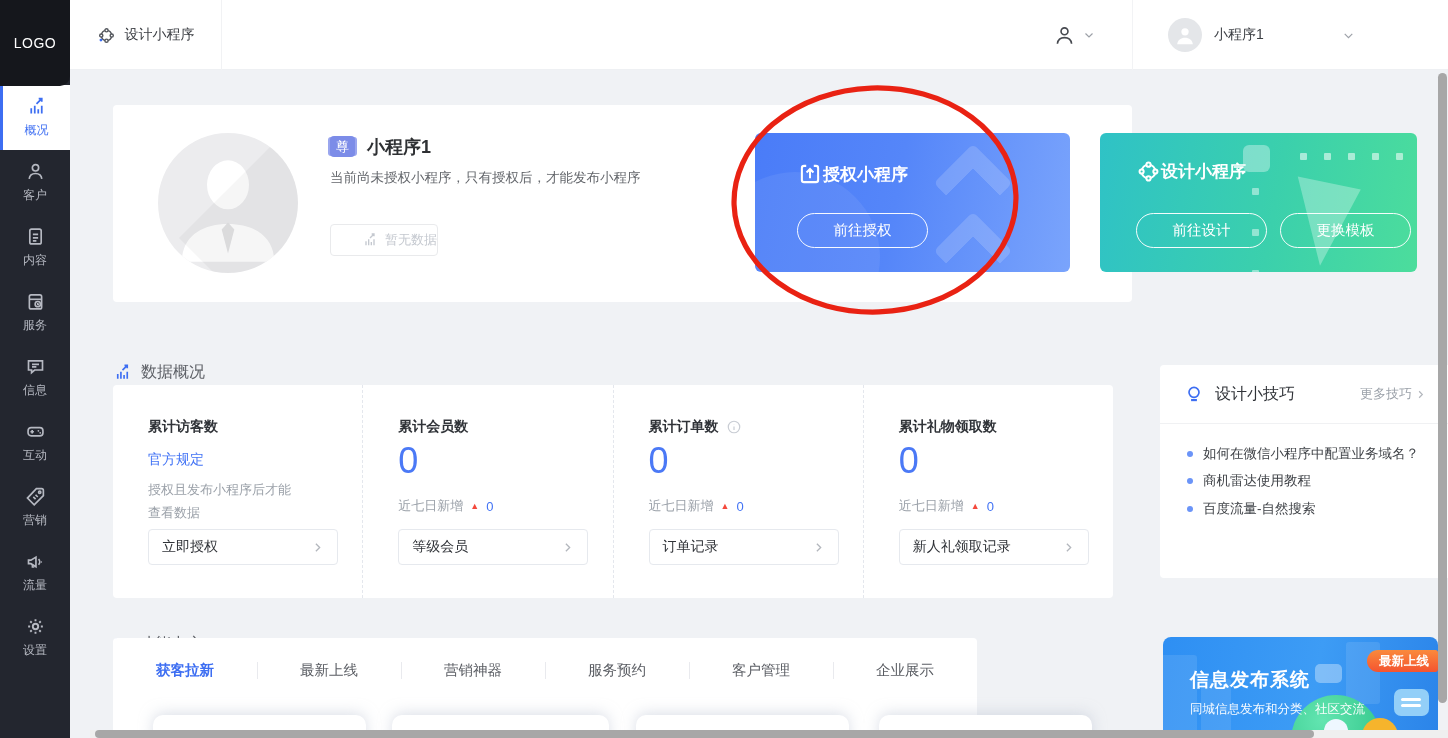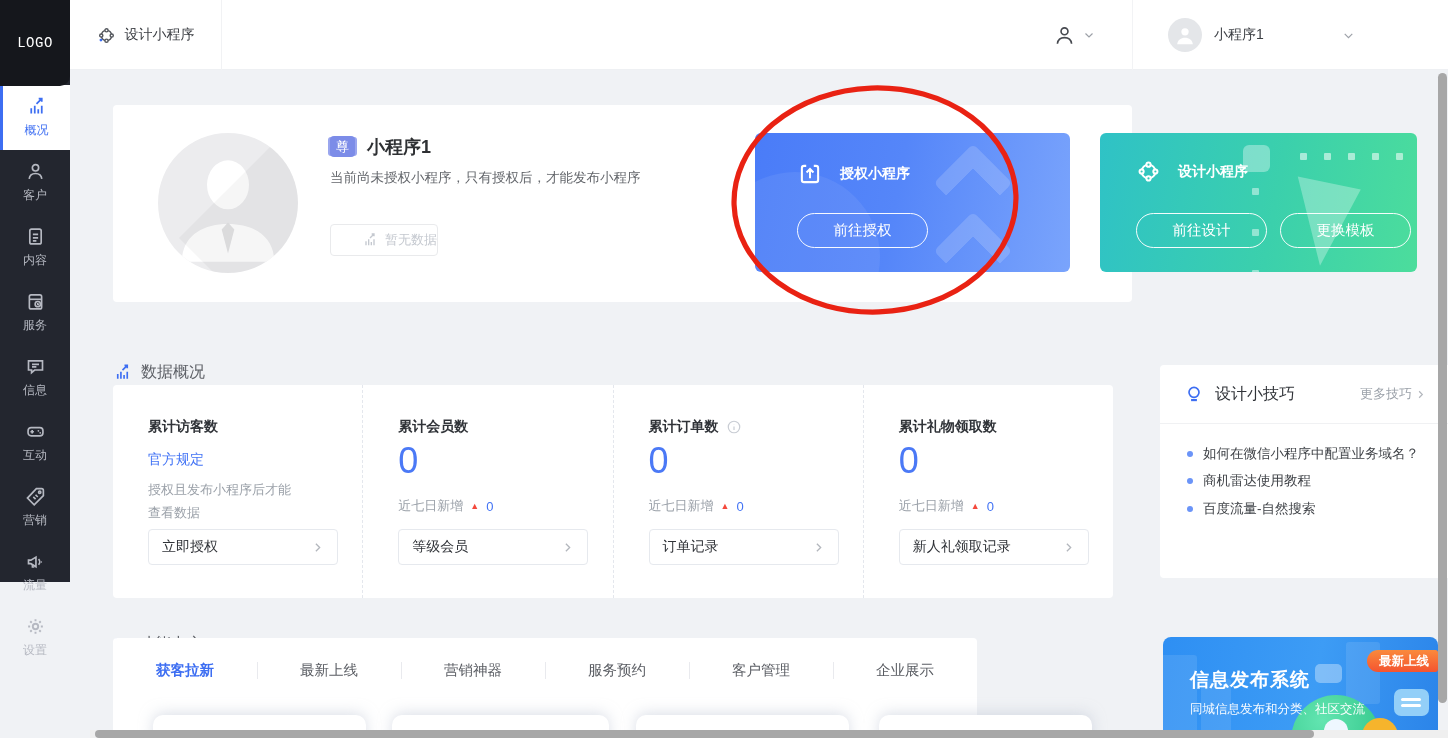--- a/index.html
+++ b/index.html
@@ -15,39 +15,39 @@
   .brand { position:absolute; left:0; top:0; width:152px; height:70px; display:flex; align-items:center; justify-content:center; gap:9px; border-right:1px solid #f1f2f4; font-size:14px; color:#3c3f44; cursor:pointer; }
   .user-btn { position:absolute; left:983px; top:0; height:70px; display:flex; align-items:center; gap:7px; cursor:pointer; color:#47494e; }
   .hdr-divider { position:absolute; left:1062px; top:0; width:1px; height:70px; background:#f2f3f5; }
   .account { position:absolute; left:1098px; top:0; height:70px; display:flex; align-items:center; cursor:pointer; }
   .avatar-sm { width:34px; height:34px; border-radius:50%; background:#e4e6e9; display:flex; align-items:center; justify-content:center; overflow:hidden; }
   .account-name { margin-left:12px; font-size:14px; color:#3c3f44; }
   .account .chev { margin-left:78px; }
   .chev-ic { color:#9da1a8; }
 
   
-  .logo-box { position:absolute; left:0; top:0; width:70px; height:86px; background:#15171c; border-radius:0 0 10px 0; z-index:6; display:flex; align-items:center; justify-content:center; color:#fff; font-size:14px; letter-spacing:.5px;font-family:Liberation Mono, monospace; }
-  .sidebar { position:absolute; left:0; top:0; width:70px; height:582px; background:#23262f; z-index:5; padding-top:85px; }
+  .logo-box { position:absolute; left:0; top:0; width:70px; height:86px; background:#15171c; border-radius:0 0 10px 0; z-index:6; display:flex; align-items:center; justify-content:center; color:#fff; font-size:14px; letter-spacing:.5px; }
+  .sidebar { position:absolute; left:0; top:0; width:70px; height:738px; background:#23262f; z-index:5; padding-top:85px; }
   .side-item { height:65px; display:flex; flex-direction:column; align-items:center; justify-content:center; gap:5px; color:#b6b9c2; font-size:12px; cursor:pointer; }
   .side-item svg { width:21px; height:21px; }
   .side-item.active { background:#fff; color:#3d6ef2; border-left:3px solid #3d6ef2; }
 
   
   .card { background:#fff; border-radius:4px; position:absolute; }
   .profile-card { left:113px; top:105px; width:1019px; height:197px; }
   .avatar-big { position:absolute; left:45px; top:28px; width:140px; height:140px; border-radius:50%; background:#ececee; overflow:hidden; }
   .avatar-big::after { content:""; position:absolute; left:52px; top:30px; width:150px; height:150px; background:rgba(0,0,0,.035); transform:rotate(45deg); }
   .vip-badge { position:absolute; left:217px; top:31px; height:21px; padding:0 6px; background:#7c8ce8; border-radius:4px; color:#fff; font-size:13px; display:flex; align-items:center; box-shadow:-3px 0 0 -1px #9aa6ee, 3px 0 0 -1px #9aa6ee; }
   .profile-name { position:absolute; left:254px; top:30px; font-size:18px; font-weight:700; color:#2e3033; }
   .profile-desc { position:absolute; left:217px; top:64px; font-size:13.5px; color:#63666b; }
   .nodata-btn { position:absolute; left:217px; top:119px; width:108px; height:32px; border:1px solid #e9eaec; border-radius:4px; background:#fff; display:flex; align-items:center; justify-content:flex-end; gap:7px; color:#c4c8cf; font-size:13px; cursor:pointer; }
 
   
   .blue-card { position:absolute; left:755px; top:133px; width:315px; height:139px; border-radius:6px; overflow:hidden; color:#fff; background:linear-gradient(100deg,#4a7cf8 0%,#5586f9 45%,#7aa4fc 100%); }
-  .ac-title { position:absolute; left:42px; top:28px; display:flex; align-items:center; gap:17px; font-size:14px; font-weight:600; }
+  .ac-title { position:absolute; left:42px; top:28px; display:flex; align-items:center; gap:0; font-size:17px; font-weight:600; }
   .pill-btn { position:absolute; width:131px; height:35px; border:1px solid rgba(255,255,255,.95); border-radius:18px; display:flex; align-items:center; justify-content:center; font-size:14.5px; color:#fff; cursor:pointer; background:transparent; }
   .chevdeco { position:absolute; width:56px; height:56px; border-top:18px solid rgba(255,255,255,.16); border-right:18px solid rgba(255,255,255,.16); border-radius:6px; transform:rotate(-45deg); }
   .glow { position:absolute; left:-45px; bottom:-70px; width:170px; height:170px; border-radius:50%; background:rgba(255,255,255,.07); }
   .green-card { position:absolute; left:1100px; top:133px; width:317px; height:139px; border-radius:6px; overflow:hidden; color:#fff; background:linear-gradient(100deg,#2fc2c6 0%,#3bd0ac 55%,#4cdd9c 100%); }
   .dot-row { position:absolute; right:14px; top:20px; display:flex; gap:17px; }
   .dot-row span { width:7px; height:7px; background:rgba(255,255,255,.55); border-radius:1px; }
   .soft-square { position:absolute; left:143px; top:12px; width:27px; height:27px; border-radius:6px; background:rgba(255,255,255,.35); }
   .vdot { position:absolute; left:152px; width:7px; height:7px; background:rgba(255,255,255,.45); border-radius:1px; }
   .cursor-deco { position:absolute; left:208px; top:35px; width:0; height:0; border-left:58px solid rgba(255,255,255,.30); border-top:28px solid transparent; border-bottom:64px solid transparent; transform:rotate(-14deg); }
 

